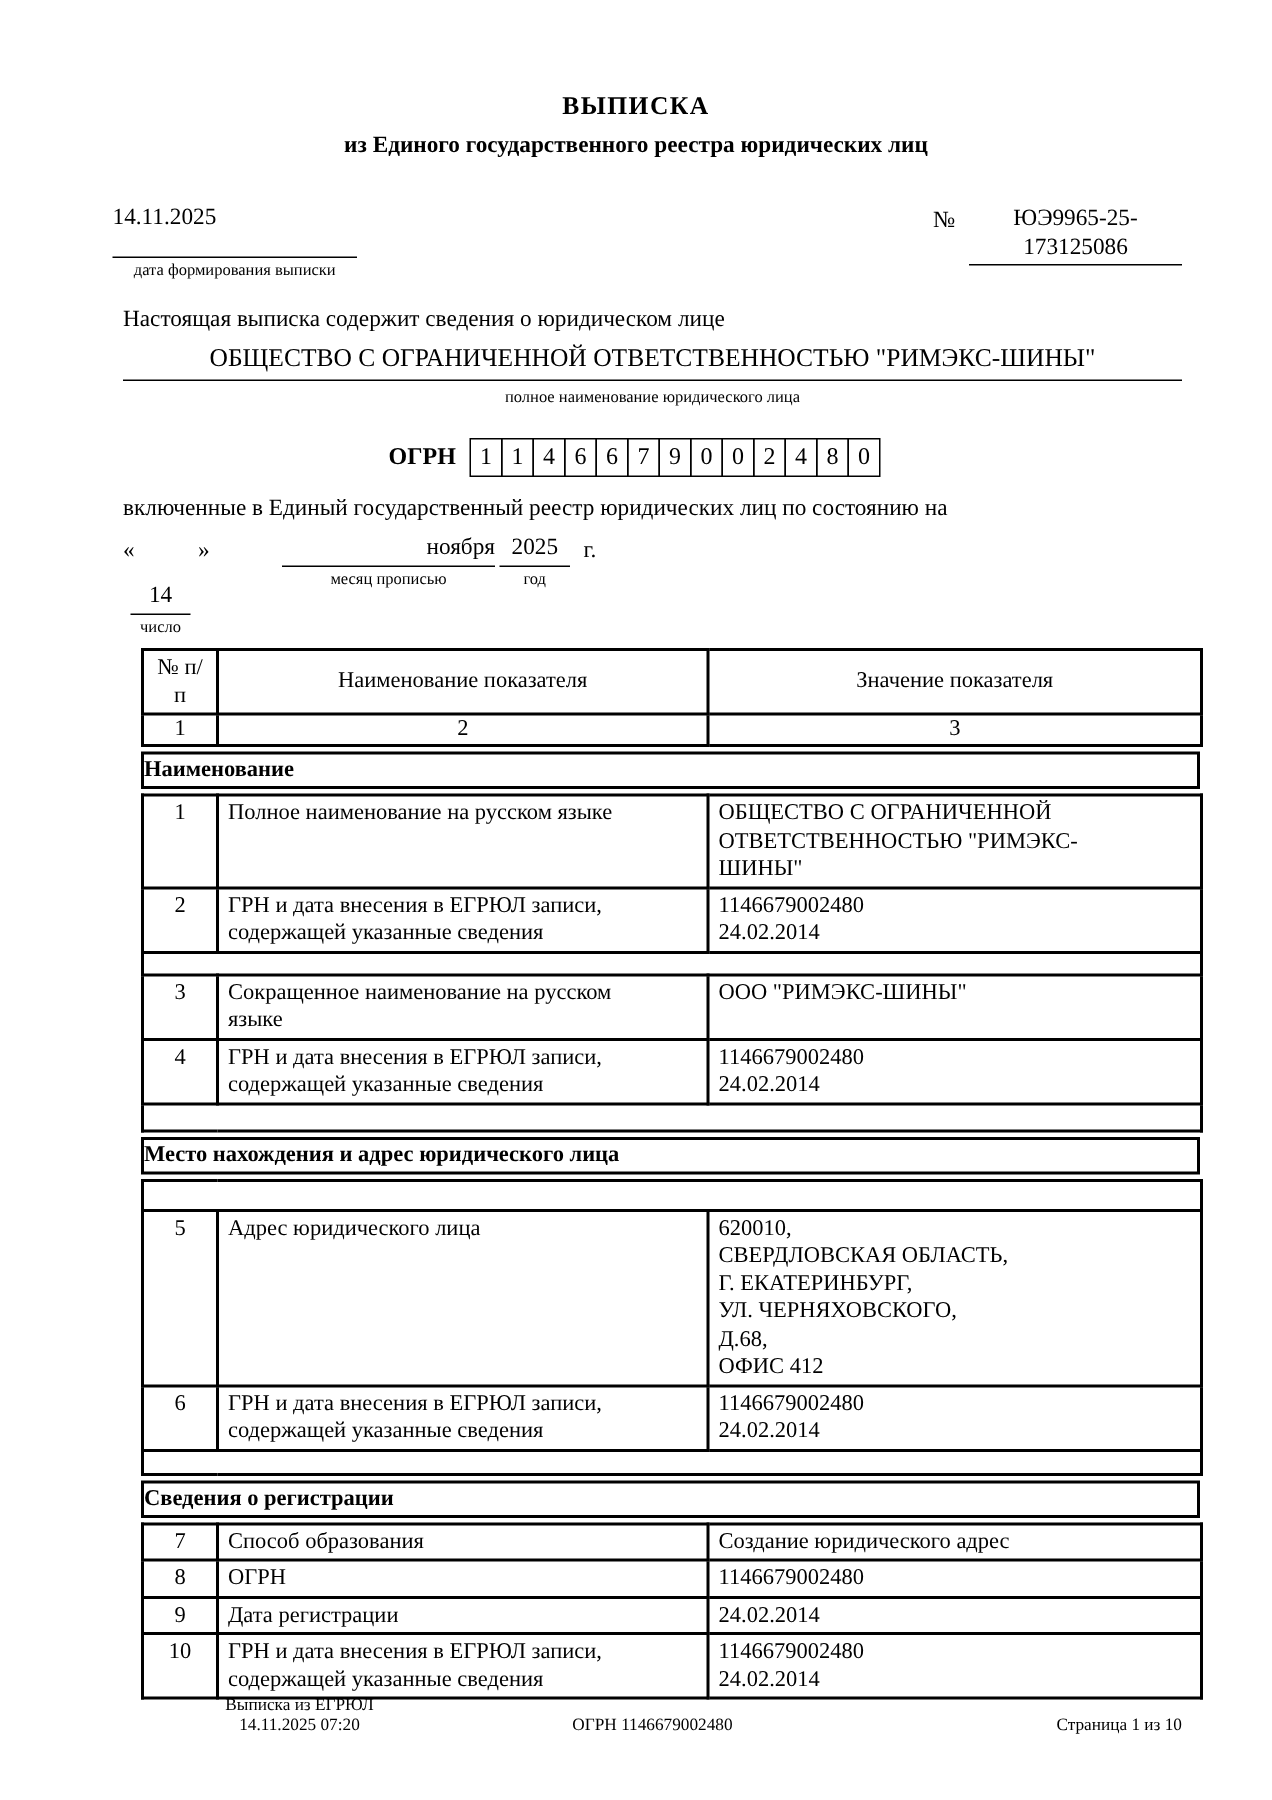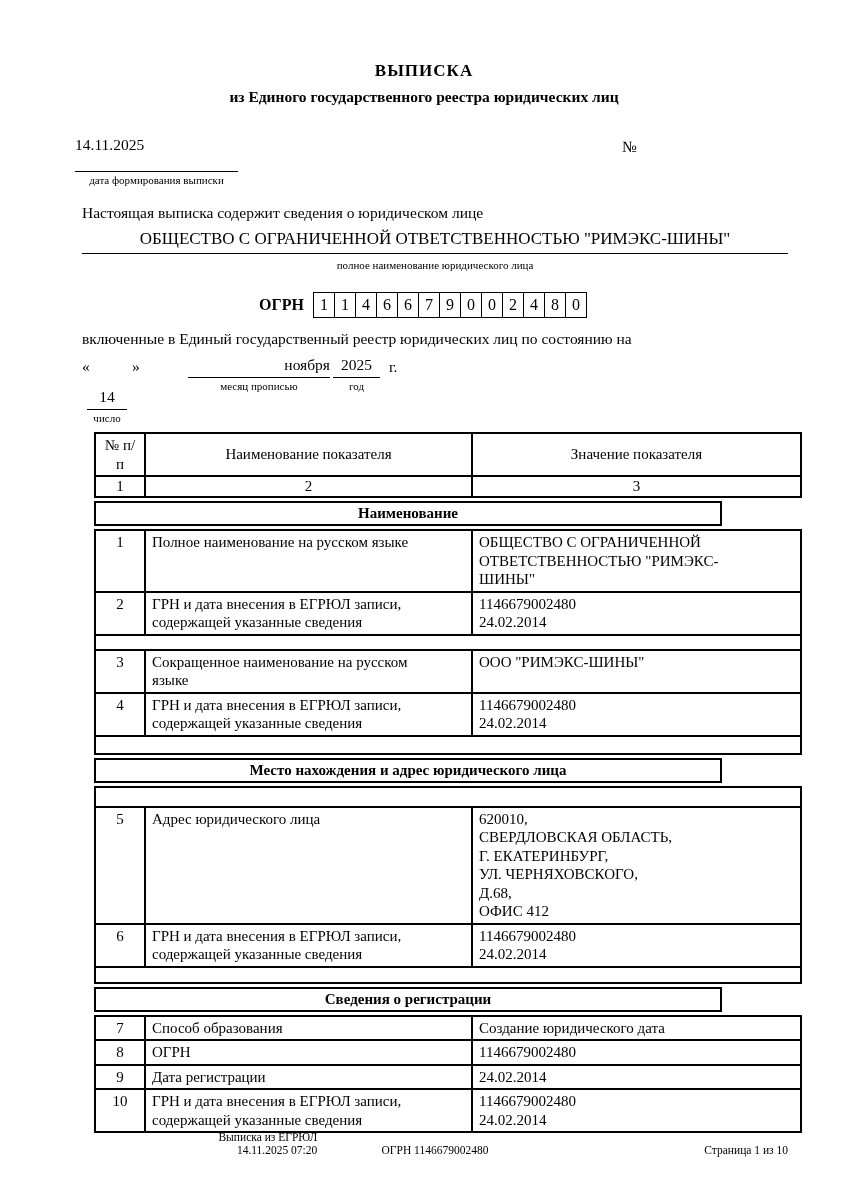--- a/index.html
+++ b/index.html
@@ -47,44 +47,48 @@
   .f-year{left:251px;width:47px;}
   .y-suffix{position:absolute;left:307px;top:2px;}
   
   .table-blocks{left:82px;top:432px;width:706px;padding-left:12px;}
   .doc-tbl{border-collapse:collapse;width:706px;table-layout:fixed;margin:0 0 3px 0;}
   .doc-tbl td{border:2px solid #000;font-size:15px;line-height:18.5px;padding:2px 6px;vertical-align:top;box-sizing:border-box;overflow:hidden;}
   col.c1{width:50px;} col.c2{width:327px;} col.c3{width:329px;}
   .head-tbl td{text-align:center;}
   .head-tbl .hdr td{height:27px;vertical-align:middle;}
   .head-tbl .nums td{height:21px;padding:0 6px;vertical-align:middle;}
-  .section-bar{border:2px solid #000;width:628px;box-sizing:border-box;font-size:15px;font-weight:bold;text-align:center;line-height:19px;padding:1px 0;margin:0 0 3px 0;}
+  .section-bar{border:2px solid #000;width:706px;box-sizing:border-box;font-size:15px;font-weight:bold;text-align:left;line-height:19px;padding:1px 0;margin:0 0 3px 0;}
   .rows-tbl .c-num{text-align:center;padding:2px 2px;}
   .rows-tbl .c-name,.rows-tbl .c-val{white-space:pre-line;}
   .rows-tbl .spacer-cell{padding:0;}
   
   .footer{left:82px;top:1131px;width:706px;display:flex;align-items:flex-end;font-size:11.5px;line-height:13px;}
-  .footer .f-left{flex:1;text-align:right;}
+  .footer .f-left{flex:1;text-align:center;}
   .footer .f-center{flex:1;text-align:center;}
   .footer .f-right{flex:1;text-align:right;}
 </style>
 </head>
 <body>
 
 <div class="page">
 
   <div class="abs doc-subtitle centered">из Единого государственного реестра юридических лиц</div>
   <div class="abs doc-title centered">ВЫПИСКА</div>
 
   <div class="abs date-field">
     <div class="val">14.11.2025</div>
     <div class="small-label">дата формирования выписки</div>
   </div>
 
   <div class="abs num-sign">№</div>
+  <div class="abs num-field">
+    <div class="val">ЮЭ9965-25-
+173125086</div>
+  </div>
 
   <div class="abs intro-line">Настоящая выписка содержит сведения о юридическом лице</div>
   <div class="abs company-name">ОБЩЕСТВО С ОГРАНИЧЕННОЙ ОТВЕТСТВЕННОСТЬЮ "РИМЭКС-ШИНЫ"</div>
   <div class="abs company-label">полное наименование юридического лица</div>
 
   <div class="abs ogrn-row">
     <span class="ogrn-label">ОГРН</span>
     <span class="ogrn-boxes">
         <span class="ogrn-box">1</span>
         <span class="ogrn-box">1</span>
@@ -223,21 +227,21 @@
       <table class="doc-tbl rows-tbl">
         <colgroup>
           <col class="c1">
           <col class="c2">
           <col class="c3">
         </colgroup>
         <tbody>
           <tr>
             <td class="c-num">7</td>
             <td class="c-name">Способ образования</td>
-            <td class="c-val">Создание юридического дата</td>
+            <td class="c-val">Создание юридического адрес</td>
           </tr>
           <tr>
             <td class="c-num">8</td>
             <td class="c-name">ОГРН</td>
             <td class="c-val">1146679002480</td>
           </tr>
           <tr>
             <td class="c-num">9</td>
             <td class="c-name">Дата регистрации</td>
             <td class="c-val">24.02.2014</td>

